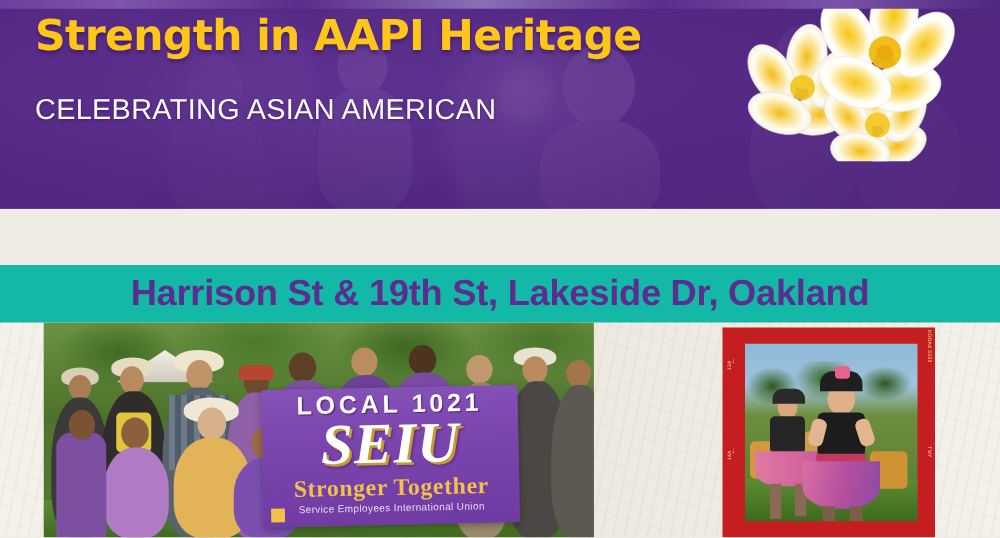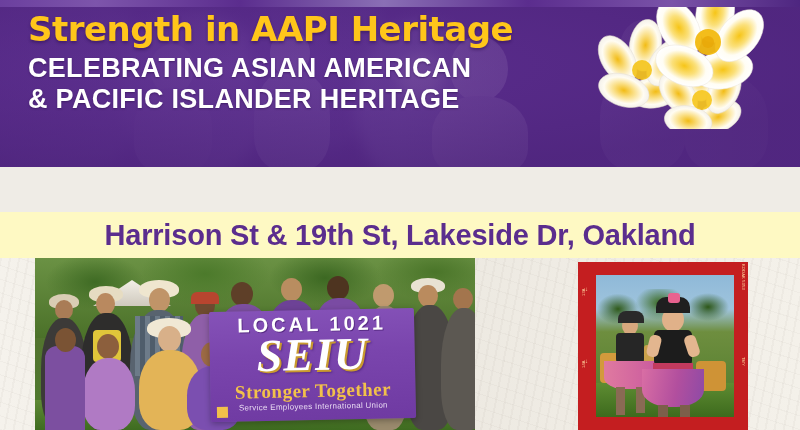--- a/index.html
+++ b/index.html
@@ -40,24 +40,24 @@
     font-family:"DejaVu Sans", sans-serif;
     font-weight:bold;
     font-size:34px;
     line-height:42px;
     color:#ffc61a;
     letter-spacing:-0.5px;
     text-shadow:0 2px 3px rgba(40,12,70,.45);
     white-space:nowrap;
   }
   .subtitle{
-    margin-top:5px;
+    margin-top:24px;
     font-family:"Liberation Sans", sans-serif;
-    font-weight:bold;
-    font-size:27px;
+    font-weight:normal;
+    font-size:23px;
     line-height:26px;
     color:#ffffff;
     letter-spacing:.3px;
     text-shadow:0 1px 2px rgba(40,12,70,.5);
     white-space:nowrap;
   }
 
   
   .flowers{ position:absolute; right:4px; top:-6px; width:200px; height:135px; z-index:5; }
 
@@ -83,21 +83,21 @@
     color:#c0201f;
     letter-spacing:-0.3px;
     transform:scaleX(.93);
     white-space:nowrap;
     z-index:2;
   }
 
   
   .addr-band{
     position:absolute; top:212px; left:0; width:800px; height:46px;
-    background:#fef9c3;
+    background:#14b8a6;
     display:flex; align-items:center; justify-content:center;
     z-index:3;
   }
   .addr-text{
     font-family:"Liberation Sans", sans-serif;
     font-weight:bold;
     font-size:29px;
     color:#5b2d8e;
     letter-spacing:-0.2px;
     white-space:nowrap;
@@ -290,21 +290,20 @@
           </g>
           <circle cx="0" cy="0" r="13" fill="#f2b90f" opacity=".95"></circle>
           <circle cx="0" cy="0" r="6" fill="#e8a808" opacity=".8"></circle>
         </g>
       </svg>
     </div>
 
     <div class="hdr-text">
       <div class="title">Strength in AAPI Heritage</div>
       <div class="subtitle">CELEBRATING ASIAN AMERICAN</div>
-      <div class="subtitle">&amp; PACIFIC ISLANDER HERITAGE</div>
     </div>
   </div>
 
   <div class="top-strip"></div>
 
 
   <div class="addr-band">
     <div class="addr-text">Harrison St &amp; 19th St, Lakeside Dr, Oakland</div>
   </div>
 

